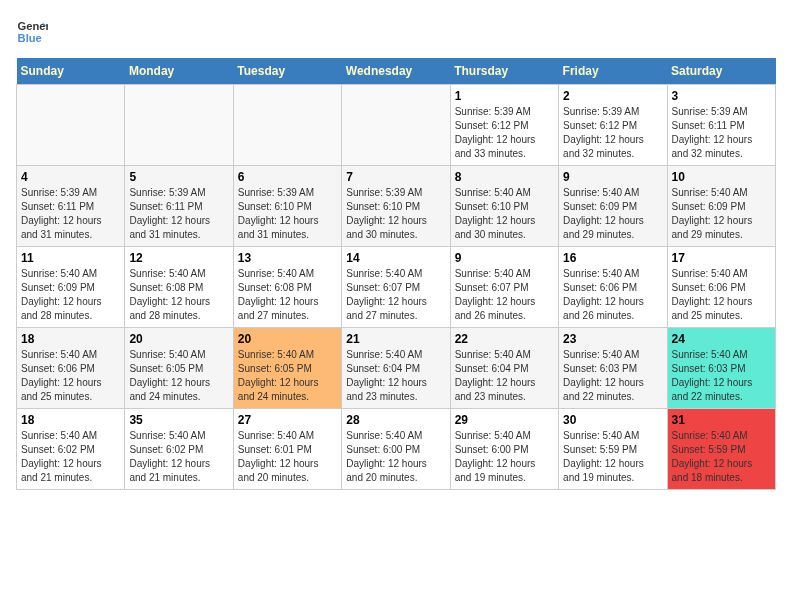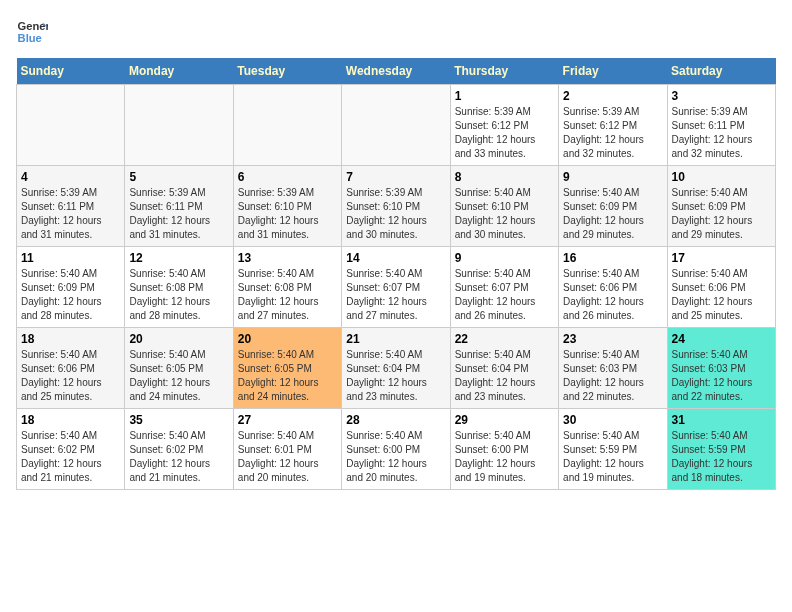--- a/index.html
+++ b/index.html
@@ -325,21 +325,21 @@
 Daylight: 12 hours
 and 19 minutes.</div>
         </td>
         <td style="background: rgb(255, 255, 255);">
           <span class="day-number">30</span>
           <div class="day-info" style="white-space: pre-line;">Sunrise: 5:40 AM
 Sunset: 5:59 PM
 Daylight: 12 hours
 and 19 minutes.</div>
         </td>
-        <td style="background: #5eead4;">
+        <td style="background: #ef4444;">
           <span class="day-number">31</span>
           <div class="day-info" style="white-space: pre-line;">Sunrise: 5:40 AM
 Sunset: 5:59 PM
 Daylight: 12 hours
 and 18 minutes.</div>
         </td>
       </tr>
     </tbody>
 </table>
 

